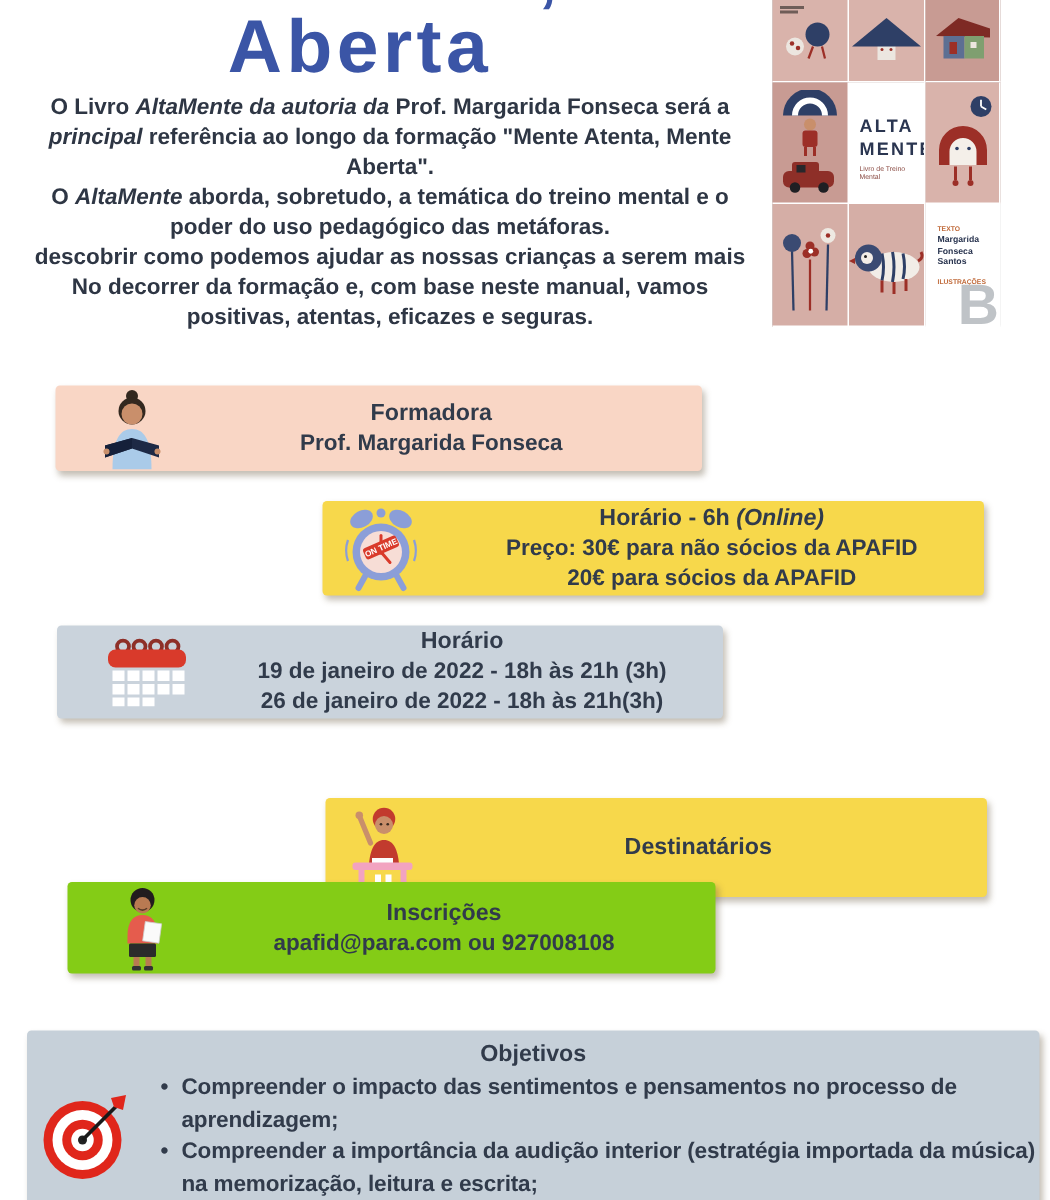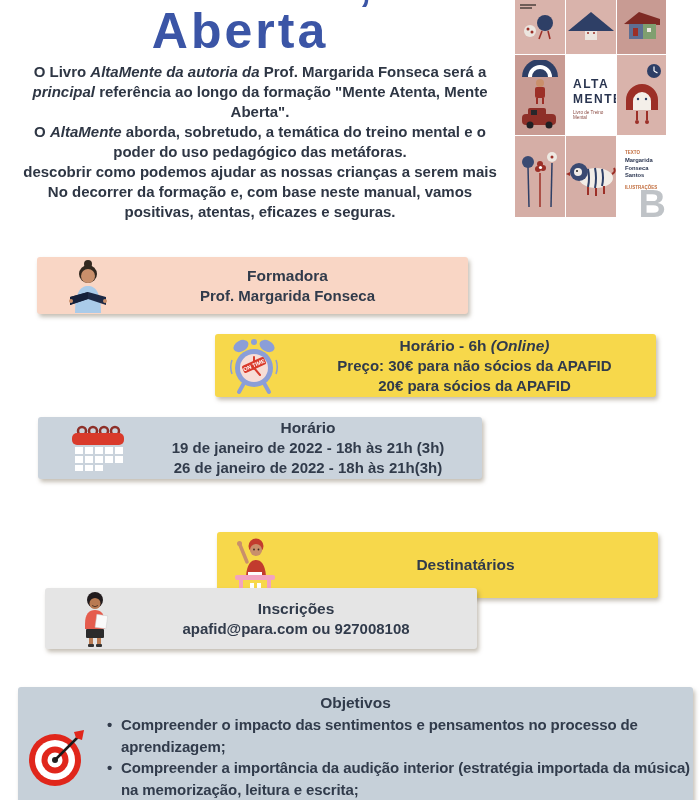--- a/index.html
+++ b/index.html
@@ -307,21 +307,21 @@
           <rect x="24" y="48" width="4" height="7" fill="#ffffff"></rect>
         <rect x="16" y="55" width="6" height="3" rx="1" fill="#333"></rect>
           <rect x="23" y="55" width="6" height="3" rx="1" fill="#333"></rect>
       </svg>
     </span>
     <div class="box-text">
       <div class="box-head">Destinatários</div>
     </div>
   </div>
 
-  <div class="box box-inscricoes" style="background-color: #e5e5e5;">
+  <div class="box box-inscricoes" style="background-color: #84cc16;">
     <span class="box-icon">
       <svg width="36" height="56" viewBox="0 0 36 56">
         <circle cx="18" cy="8" r="8" fill="#221c1e"></circle>
         <circle cx="18" cy="11.5" r="5.5" fill="#b97a52"></circle>
         <path d="M15,13.5 q3,2.5 6,0" stroke="#5a3a28" stroke-width="1" fill="none"></path>
         <path d="M8,32 C8,22 12,18 18,18 C24,18 28,22 28,32 L28,37 L8,37 Z" fill="#e55c4d"></path>
         <rect x="19" y="23" width="11" height="13" fill="#fafafa" stroke="#cccccc" stroke-width="0.5" transform="rotate(8 24 29)"></rect>
         <rect x="9" y="37" width="18" height="9" rx="1" fill="#2b2b2b"></rect>
         <rect x="12" y="46" width="4" height="7" fill="#b97a52"></rect>
           <rect x="20" y="46" width="4" height="7" fill="#b97a52"></rect>

